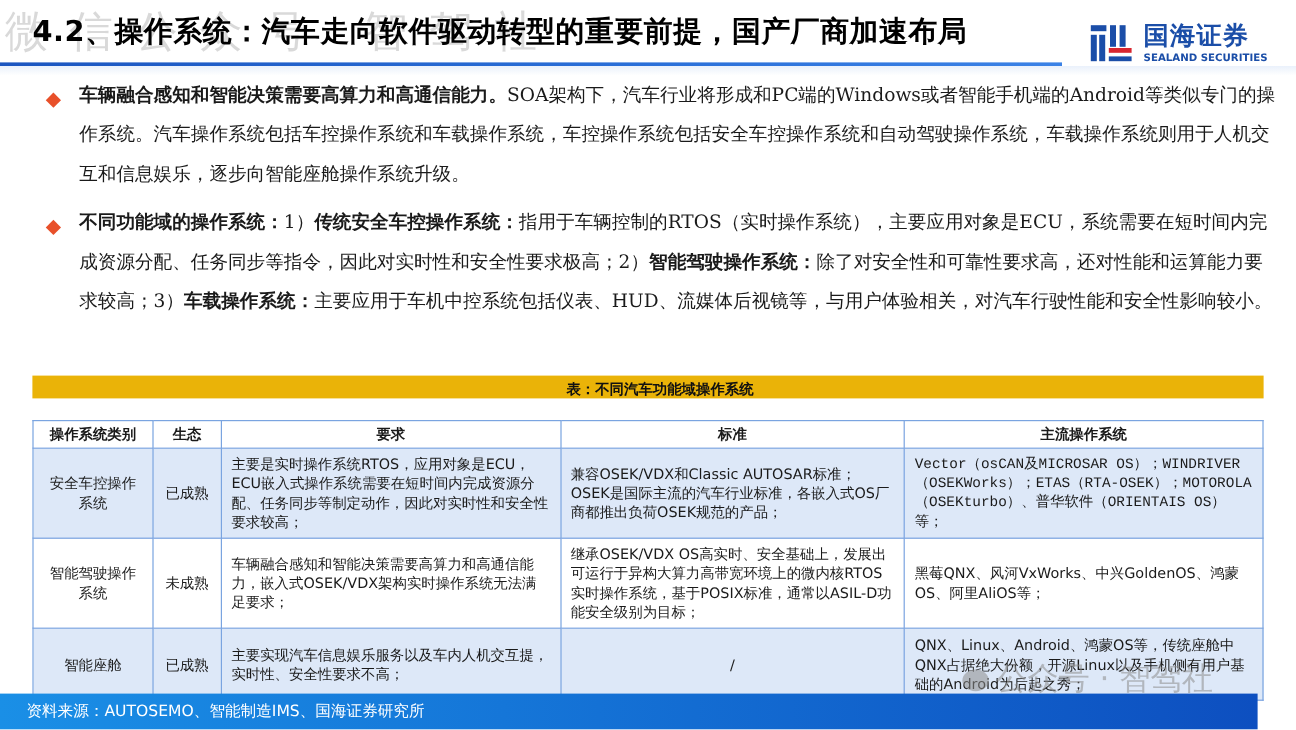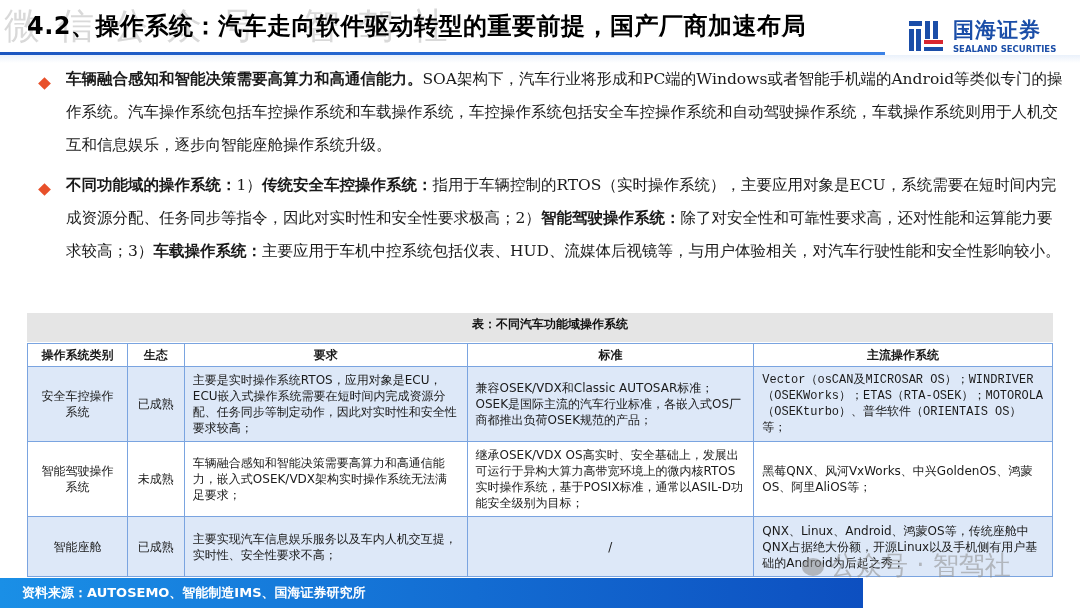--- a/index.html
+++ b/index.html
@@ -56,26 +56,26 @@
       font-size: 15.5px; line-height: 33px; color: #1a1a1a;
       font-family: "DejaVu Serif", "Liberation Serif", serif;
     }
     .bullet .text b { font-family: "DejaVu Sans", sans-serif; font-weight: bold; }
     .b1 { top: 71px; }
     .b2 { top: 177px; }
 
     
     .table-wrap { position: absolute; left: 27px; top: 313px; width: 1026px; }
     .table-caption {
-      height: 29px; line-height: 23px; background: #e5e5e5;
+      height: 19px; line-height: 23px; background: #eab308;
       text-align: center; font-size: 12px; font-weight: bold; color: #111;
       padding-left: 20px;
     }
     table.ostable {
-      border-collapse: collapse; width: 1026px; margin-top: 1px;
+      border-collapse: collapse; width: 1026px; margin-top: 18px;
       font-size: 12px; color: #1a1a1a;
     }
     table.ostable th, table.ostable td { border: 1px solid #7aa4e0; }
     table.ostable th {
       height: 22px; font-weight: bold; background: #ffffff; font-size: 12px;
       text-align: center; padding: 0;
     }
     table.ostable td { padding: 2px 8px; vertical-align: middle; line-height: 16px; }
     table.ostable td.c { text-align: center; }
     tr.row-odd td { background: #dde8f8; }
@@ -90,23 +90,22 @@
       font-size: 26px; color: rgba(140,140,140,0.55);
       white-space: nowrap; pointer-events: none;
     }
     .wm-bubble {
       display: inline-block; width: 22px; height: 18px; border-radius: 50%;
       background: rgba(140,140,140,0.55); vertical-align: middle; margin-right: 6px;
     }
 
     
     .footer {
-      position: absolute; left: 0; top: 578px; width: 863px; height: 30px;
+      position: absolute; left: 0; top: 578px; width: 1048px; height: 30px;
       background: linear-gradient(90deg, #1a8fe6 0%, #1576d8 40%, #0d4fc0 100%);
-      font-weight: bold;
     }
     .footer-source {
       position: absolute; left: 22px; top: 6px; font-size: 13px; color: #ffffff; white-space: nowrap;
     }
     .footer-disclaimer {
       position: absolute; left: 690px; top: 6px; font-size: 13.5px; color: #ffffff; white-space: nowrap;
     }
     .footer-page {
       position: absolute; left: 1053px; top: 6px; font-size: 14px; color: #ffffff;
       font-family: "DejaVu Serif", serif;

